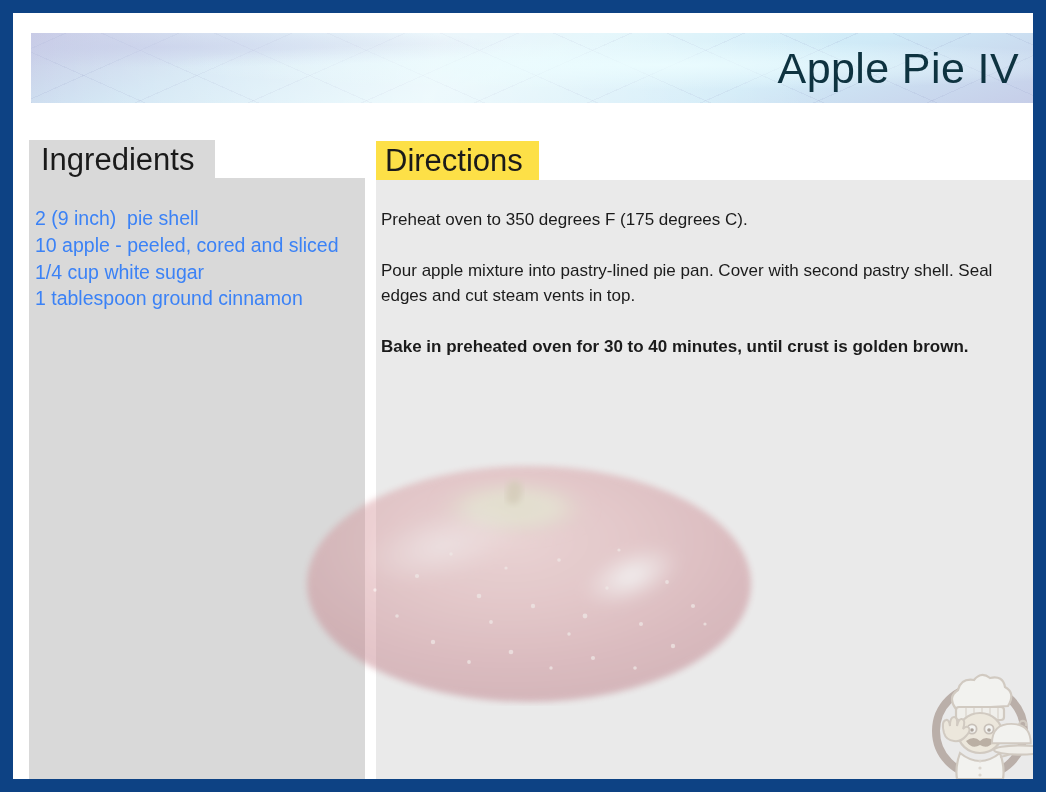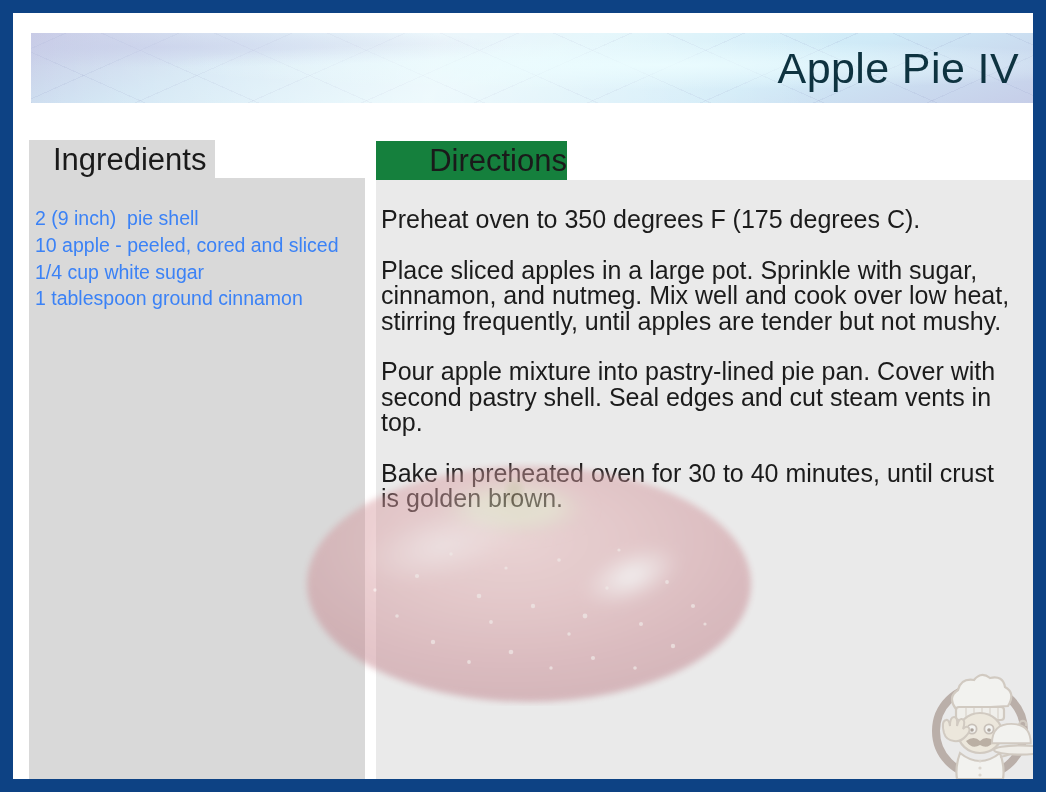--- a/index.html
+++ b/index.html
@@ -87,30 +87,29 @@
     box-sizing: border-box;
     display: flex;
     align-items: center;
   }
   #ingredients-tab {
     left: 16px;
     top: 127px;
     width: 186px;
     height: 39px;
     background: #d9d9d9;
-    padding-left: 24px;
+    padding-left: 12px;
   }
   #directions-tab {
     left: 363px;
     top: 128px;
-    width: 191px;
+    width: 163px;
     height: 39px;
-    background: #15803d;
+    background: #fde047;
     padding-left: 9px;
-    justify-content: flex-end;
   }
   .section-tab .section-label {
     font-size: 31px;
     color: #1a1a1a;
     line-height: 1;
     white-space: nowrap;
   }
 
   
   #ingredients-list {
@@ -122,28 +121,28 @@
     line-height: 26.8px;
     color: #3b82f6;
   }
   #ingredients-list .ing-line { white-space: pre-wrap; }
 
   #directions-list {
     position: absolute;
     left: 368px;
     top: 194px;
     width: 632px;
-    font-size: 25px;
+    font-size: 17px;
     line-height: 25.5px;
     color: #1b1b1b;
   }
   #directions-list .step {
     margin: 0 0 25px 0;
   }
-  #directions-list .step:last-child { margin-bottom: 8px; }
+  #directions-list .step:last-child { margin-bottom: 8px; font-weight: bold; }
 
   
   #apple-image {
     position: absolute;
     left: 288px;
     top: 443px;
     width: 456px;
     height: 250px;
     opacity: 0.46;
     pointer-events: none;
@@ -185,21 +184,20 @@
 
   <div id="ingredients-list">
     <div class="ing-line">2 (9 inch)  pie shell</div>
     <div class="ing-line">10 apple - peeled, cored and sliced</div>
     <div class="ing-line">1/4 cup white sugar</div>
     <div class="ing-line">1 tablespoon ground cinnamon</div>
   </div>
 
   <div id="directions-list">
     <p class="step">Preheat oven to 350 degrees F (175 degrees C).</p>
-    <p class="step">Place sliced apples in a large pot. Sprinkle with sugar, cinnamon, and nutmeg. Mix well and cook over low heat, stirring frequently, until apples are tender but not mushy.</p>
     <p class="step">Pour apple mixture into pastry-lined pie pan. Cover with second pastry shell. Seal edges and cut steam vents in top.</p>
     <p class="step">Bake in preheated oven for 30 to 40 minutes, until crust is golden brown.</p>
   </div>
 
   <div id="apple-image">
     <svg viewBox="0 0 456 250" xmlns="http://www.w3.org/2000/svg">
       <defs>
         <radialGradient id="appleBody" cx="46%" cy="32%" r="72%">
           <stop offset="0%" stop-color="#e8b7b8"></stop>
           <stop offset="38%" stop-color="#dba0a4"></stop>

